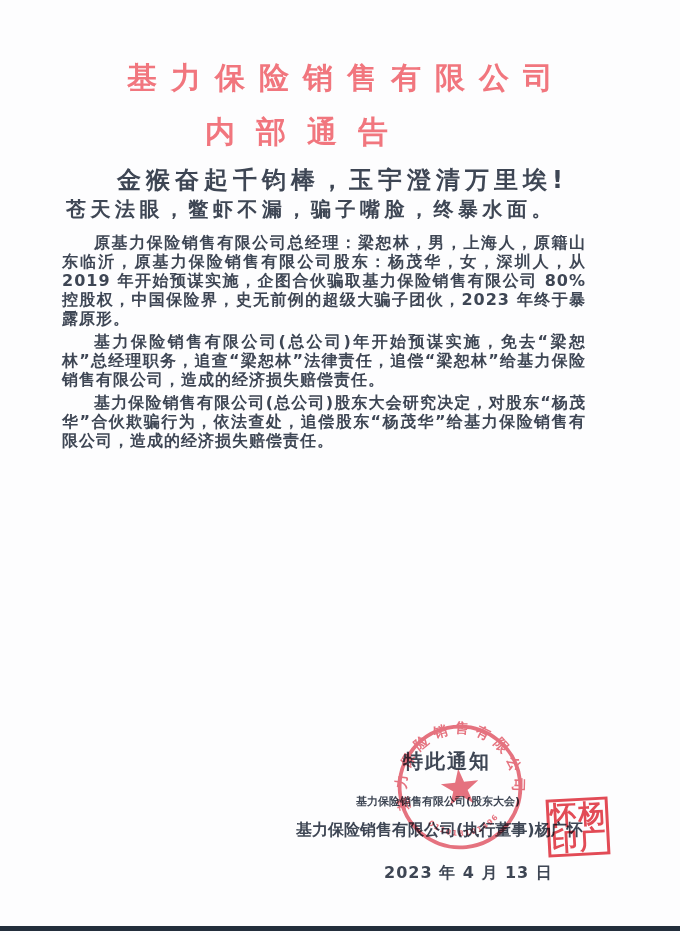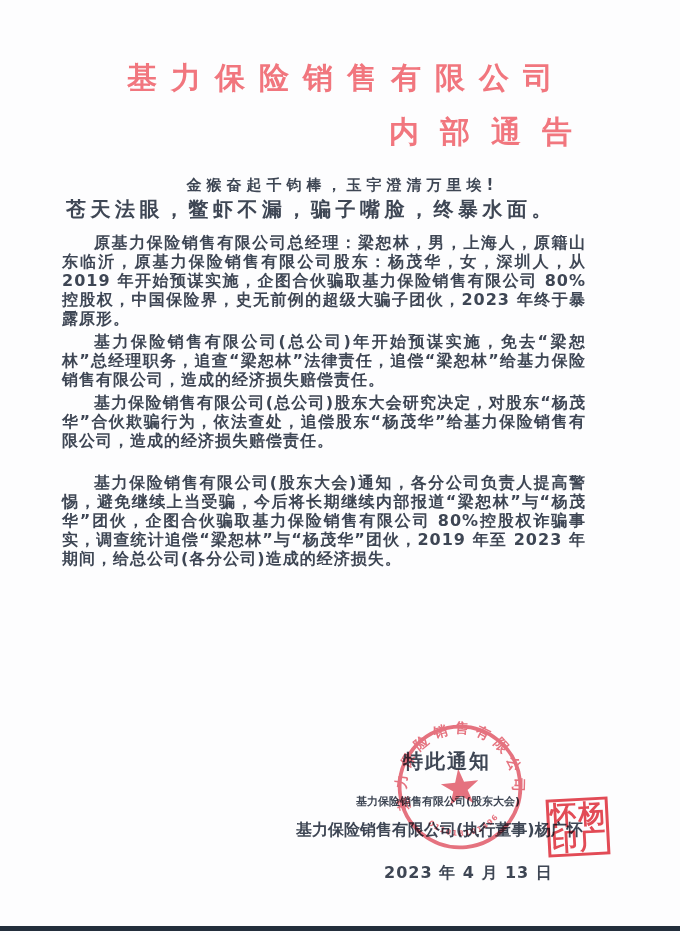--- a/index.html
+++ b/index.html
@@ -15,39 +15,39 @@
     padding-left:8px;
   }
   .doc-title{
     position:absolute;left:0;top:58px;width:680px;
     margin:0;text-align:center;
     font-size:30px;letter-spacing:14px;text-indent:14px;
     color:#f1767e;font-weight:bold;
   }
   .doc-subtitle{
     position:absolute;left:0;top:112px;width:593px;
-    margin:0;text-align:right;
+    margin:0;text-align:center;
     font-size:30px;letter-spacing:21px;text-indent:21px;
     color:#f1767e;font-weight:bold;
   }
   .slogan1{
-    position:absolute;left:0;top:176px;width:680px;margin:0;
-    text-align:center;font-size:15px;letter-spacing:5px;text-indent:5px;
+    position:absolute;left:0;top:164px;width:680px;margin:0;
+    text-align:center;font-size:24px;letter-spacing:5px;text-indent:5px;
   }
   .slogan2{
     position:absolute;left:66px;top:196px;margin:0;
     font-size:20px;letter-spacing:4.5px;white-space:nowrap;font-family:Liberation Serif, serif;
   }
   .body-block{
     position:absolute;left:62px;top:233px;width:524px;
     font-size:16px;line-height:19px;letter-spacing:1px;
     text-align:justify;
   }
   .body-block p{margin:0 0 4px 0;text-indent:2em;}
-  .body-block p.last-gap{margin-bottom:23px;}
+  .body-block p.last-gap{margin-bottom:15px;}
   .closing{position:absolute;left:403px;top:748px;margin:0;font-size:20px;letter-spacing:2px;white-space:nowrap;}
   .sig1{position:absolute;left:344px;top:782px;margin:12px;font-size:11px;white-space:nowrap;}
   .sig2{position:absolute;left:293px;top:817px;margin:3px;font-size:16px;white-space:nowrap;}
   .doc-date{position:absolute;left:372px;top:851px;margin:12px;font-size:16px;letter-spacing:1px;white-space:nowrap;}
 
   .round-seal{
     position:absolute;left:394px;top:721px;width:132px;height:132px;
     mix-blend-mode:multiply;opacity:.88;
     transform:rotate(-6deg);
     color:#e4606e;
@@ -75,21 +75,20 @@
   <h1 class="doc-title">基力保险销售有限公司</h1>
   <h2 class="doc-subtitle">内部通告</h2>
 
   <p class="slogan1">金猴奋起千钧棒，玉宇澄清万里埃!</p>
   <p class="slogan2">苍天法眼，鳖虾不漏，骗子嘴脸，终暴水面。</p>
 
   <div class="body-block">
     <p>原基力保险销售有限公司总经理：梁恕林，男，上海人，原籍山东临沂，原基力保险销售有限公司股东：杨茂华，女，深圳人，从 2019 年开始预谋实施，企图合伙骗取基力保险销售有限公司 80%控股权，中国保险界，史无前例的超级大骗子团伙，2023 年终于暴露原形。</p>
     <p>基力保险销售有限公司(总公司)年开始预谋实施，免去“梁恕林”总经理职务，追查“梁恕林”法律责任，追偿“梁恕林”给基力保险销售有限公司，造成的经济损失赔偿责任。</p>
     <p class="last-gap">基力保险销售有限公司(总公司)股东大会研究决定，对股东“杨茂华”合伙欺骗行为，依法查处，追偿股东“杨茂华”给基力保险销售有限公司，造成的经济损失赔偿责任。</p>
-    <p>基力保险销售有限公司(股东大会)通知，各分公司负责人提高警惕，避免继续上当受骗，今后将长期继续内部报道“梁恕林”与“杨茂华”团伙，企图合伙骗取基力保险销售有限公司 80%控股权诈骗事实，调查统计追偿“梁恕林”与“杨茂华”团伙，2019 年至 2023 年期间，给总公司(各分公司)造成的经济损失。</p>
   </div>
 
   <p class="closing">特此通知</p>
   <p class="sig1">基力保险销售有限公司(股东大会)</p>
   <p class="sig2">基力保险销售有限公司(执行董事)杨广怀</p>
   <p class="doc-date">2023 年 4 月 13 日</p>
 
   <svg class="round-seal" viewBox="0 0 140 140" xmlns="http://www.w3.org/2000/svg" aria-hidden="true">
     <defs>
       <path id="arcTop" d="M 16 88 A 57 57 0 1 1 124 88" fill="none"></path>

